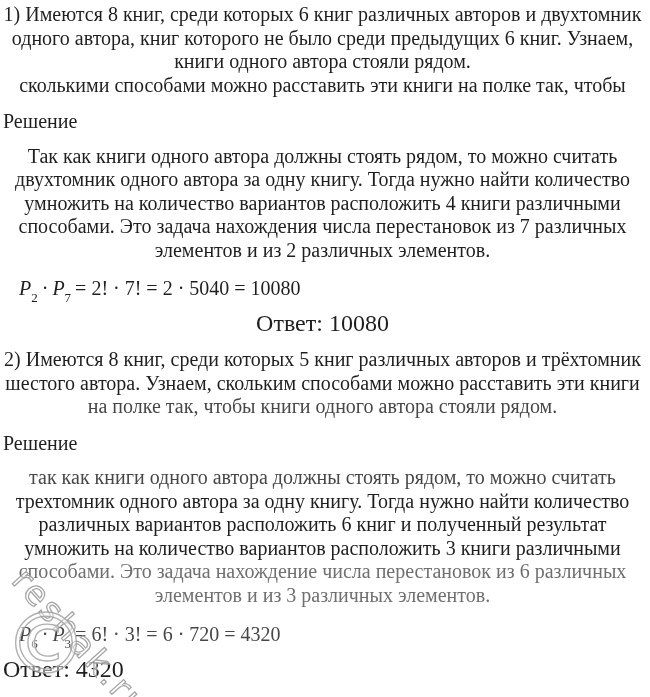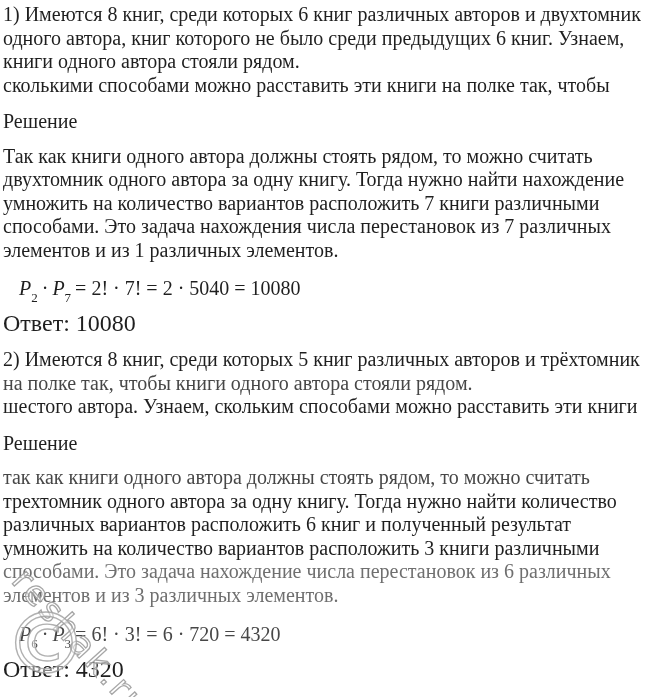--- a/index.html
+++ b/index.html
@@ -16,21 +16,21 @@
     font-family: "Liberation Serif", "DejaVu Serif", serif;
     color: #1f1f1f;
     padding: 3px 0 0 3px;
     box-sizing: border-box;
   }
   .line {
     font-size: 20px;
     line-height: 23.5px;
     white-space: nowrap;
   }
-  .para        { margin: 0 8px 13px 0; }
+  .para        { margin: 0 8px 13px 0; text-align: center; }
   .heading     { margin: 0 0 11px 0; }
   .mt-sol      { margin-bottom: 12px; }
   .answer-line { font-size: 24px; line-height: 24px; white-space: nowrap; }
 
   
   .semi  { color: #474747; }
   .faded { color: #6f6f6f; }
 
   
   .formula {
@@ -90,36 +90,36 @@
     <div class="line">1) Имеются 8 книг, среди которых 6 книг различных авторов и двухтомник</div>
     <div class="line">одного автора, книг которого не было среди предыдущих 6 книг. Узнаем,</div>
     <div class="line">книги одного автора стояли рядом.</div>
     <div class="line">сколькими способами можно расставить эти книги на полке так, чтобы</div>
   </div>
 
   <div class="line heading">Решение</div>
 
   <div class="para mt-sol">
     <div class="line">Так как книги одного автора должны стоять рядом, то можно считать</div>
-    <div class="line">двухтомник одного автора за одну книгу. Тогда нужно найти нахождение</div>
-    <div class="line">умножить на количество вариантов расположить 7 книги различными</div>
+    <div class="line">двухтомник одного автора за одну книгу. Тогда нужно найти количество</div>
+    <div class="line">умножить на количество вариантов расположить 4 книги различными</div>
     <div class="line">способами. Это задача нахождения числа перестановок из 7 различных</div>
-    <div class="line">элементов и из 1 различных элементов.</div>
+    <div class="line">элементов и из 2 различных элементов.</div>
   </div>
 
   <div class="formula">
     <span class="mvar">P</span><sub>2</sub><span class="mdot">·</span><span class="mvar">P</span><sub>7</sub><span class="tail">= 2! · 7! = 2 · 5040 = 10080</span>
   </div>
 
   <div class="answer-line para">Ответ: 10080</div>
 
   <div class="para">
     <div class="line">2) Имеются 8 книг, среди которых 5 книг различных авторов и трёхтомник</div>
+    <div class="line">шестого автора. Узнаем, скольким способами можно расставить эти книги</div>
     <div class="line semi">на полке так, чтобы книги одного автора стояли рядом.</div>
-    <div class="line">шестого автора. Узнаем, скольким способами можно расставить эти книги</div>
   </div>
 
   <div class="line heading">Решение</div>
 
   <div class="para mt-sol">
     <div class="line semi">так как книги одного автора должны стоять рядом, то можно считать</div>
     <div class="line">трехтомник одного автора за одну книгу. Тогда нужно найти количество</div>
     <div class="line">различных вариантов расположить 6 книг и полученный результат</div>
     <div class="line">умножить на количество вариантов расположить 3 книги различными</div>
     <div class="line faded">способами. Это задача нахождение числа перестановок из 6 различных</div>

